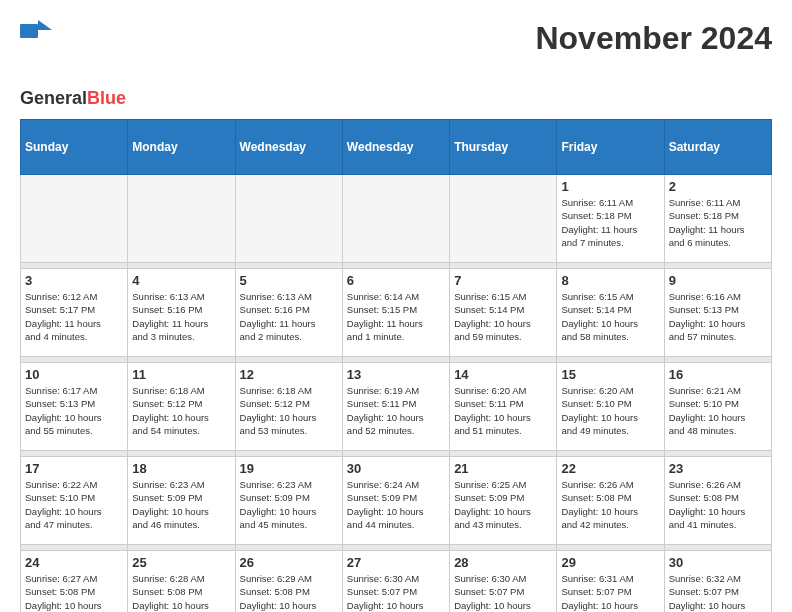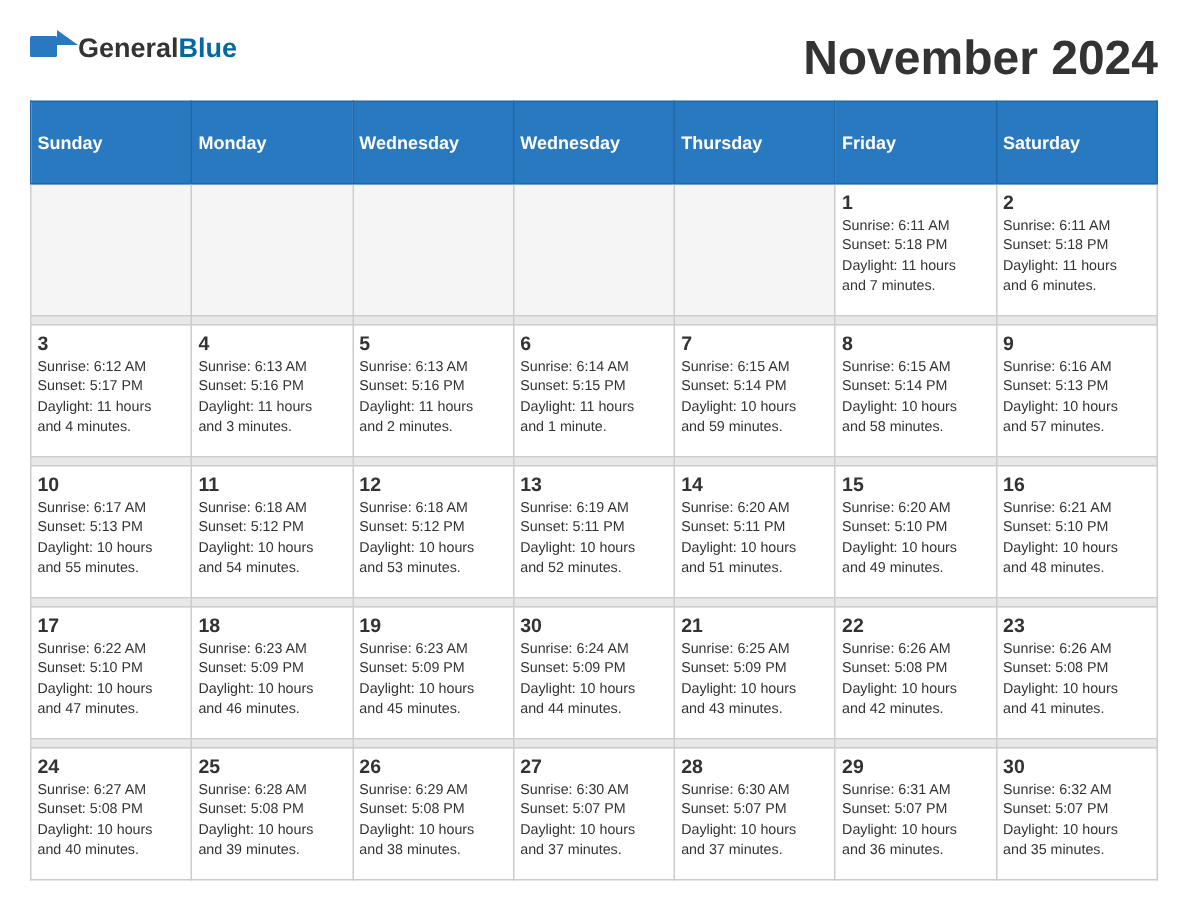--- a/index.html
+++ b/index.html
@@ -11,22 +11,23 @@
       padding: 20px;
     }
     .header {
       display: flex;
       align-items: flex-start;
       justify-content: space-between;
       margin-bottom: 10px;
     }
     .logo {
       display: flex;
-      flex-direction: row;
+      flex-direction: column;
       align-items: flex-start;
+      gap: 44px;
     }
     .logo-row {
       display: flex;
       align-items: center;
       gap: 2px;
     }
     .title-block {
       text-align: right;
     }
     .month-year {
@@ -88,21 +89,21 @@
 <div class="header">
   <div class="logo">
     <div class="logo-row">
       <svg width="32" height="22" viewBox="0 0 32 22">
         <rect x="0" y="4" width="18" height="14" fill="#2979c0" rx="1"></rect>
         <polygon points="18,0 32,10 18,10" fill="#2979c0"></polygon>
       </svg>
     </div>
     <div style="display:flex; align-items:baseline; margin-top:2px;">
       <span style="font-size:18px; font-weight:bold; color:#333;">General</span>
-      <span style="font-size:18px; font-weight:bold; color:#0369a1;">Blue</span>
+      <span style="font-size:18px; font-weight:bold; color:#ef4444;">Blue</span>
     </div>
   </div>
   <div class="title-block">
     <div class="month-year">November 2024</div>
   </div>
 </div>
 
 <table class="calendar">
   <thead>
     <tr>

